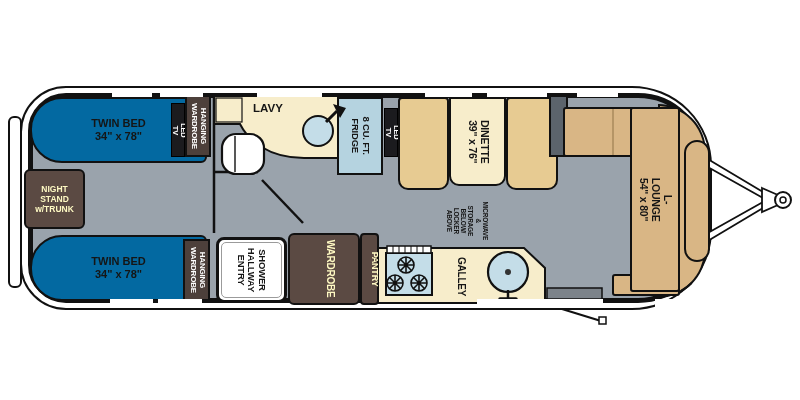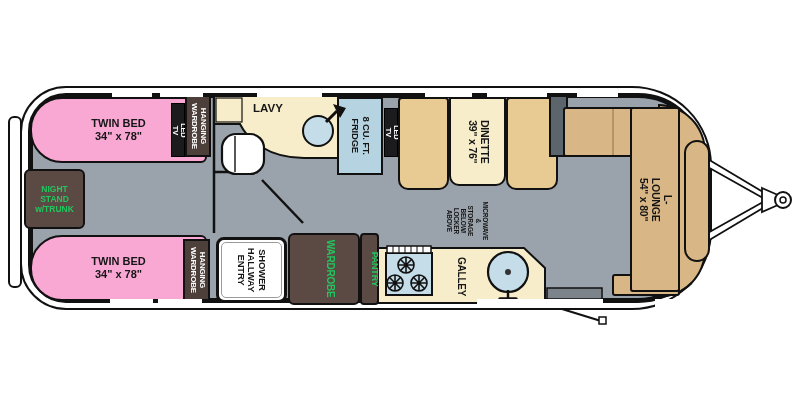--- a/index.html
+++ b/index.html
@@ -7,22 +7,22 @@
           font-family:"Liberation Sans",sans-serif;color:#151515;}
   .abs{position:absolute;}
   
   .shell{left:20px;top:86px;width:688px;height:220px;border:2px solid #111;
          border-radius:46px 80px 80px 46px;background:#fff;}
   .floor{left:28px;top:93px;width:668px;height:200px;border:5px solid #111;
          border-radius:38px 68px 68px 38px;background:#9aa3ac;}
   .bumper{left:8px;top:116px;width:10px;height:168px;border:2px solid #111;border-radius:6px;background:#fff;}
   
   .box{position:absolute;border:2px solid #111;box-sizing:border-box;}
-  .bed{background:#f9a8d4;border-radius:32px 6px 6px 32px;}
-  .wood{background:#5b4a43;color:#22c55e;padding-left:12px;}
+  .bed{background:#0369a1;border-radius:32px 6px 6px 32px;}
+  .wood{background:#5b4a43;color:#fef9c3;padding-left:12px;}
   .woodd{background:#4d403b;color:#fff;}
   .tv{background:#1b1b1e;color:#fff;border:1px solid #000;}
   .cream{background:#f7edcb;}
   .bench{background:#e7cb92;}
   .tan{background:#d9b685;}
   .blue{background:#b5d3e0;}
   .cab{background:#5c646c;}
   .lbl{display:flex;align-items:center;justify-content:center;text-align:center;
        font-weight:bold;white-space:pre-line;}
   .vwrap{position:absolute;display:flex;align-items:center;justify-content:center;}

